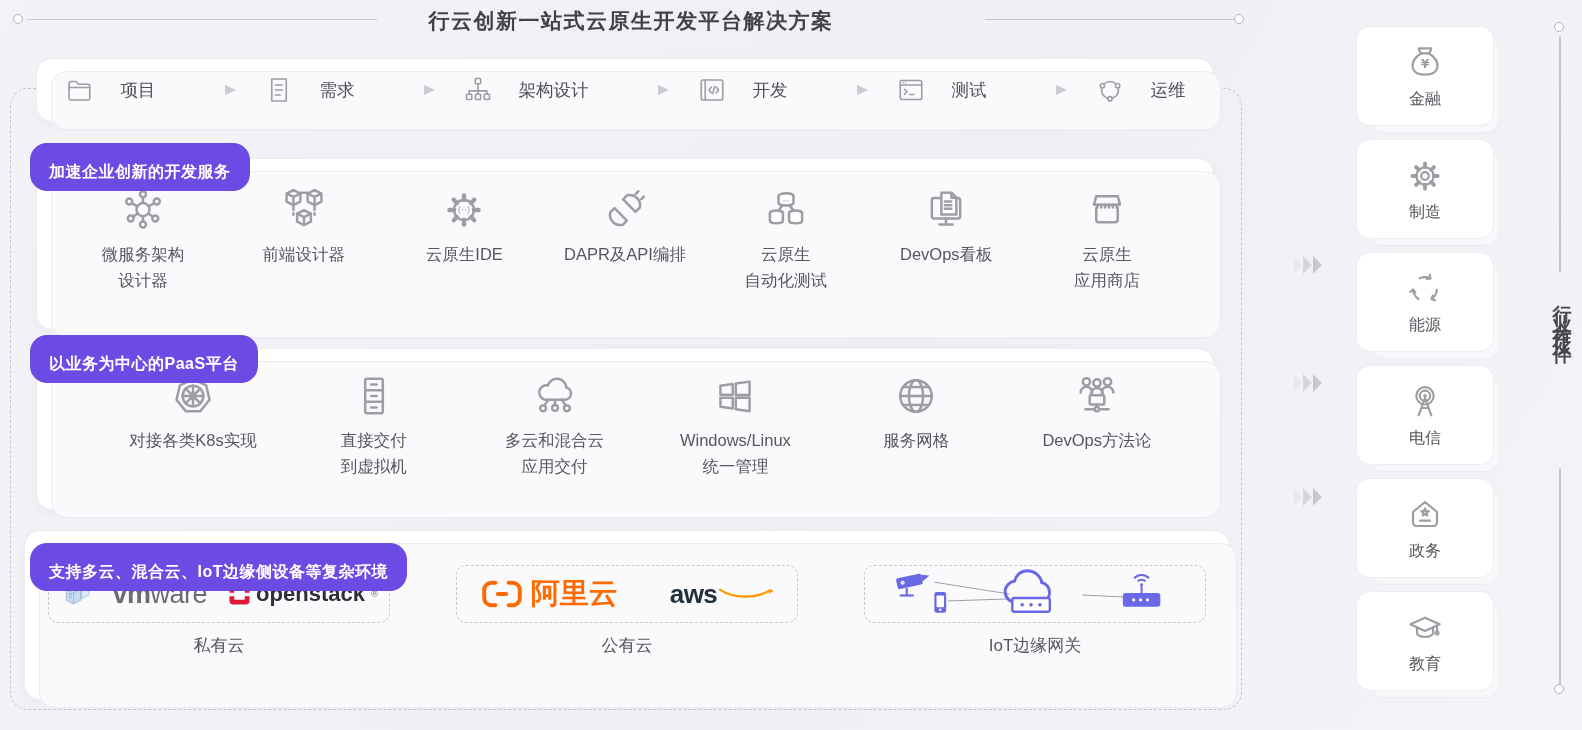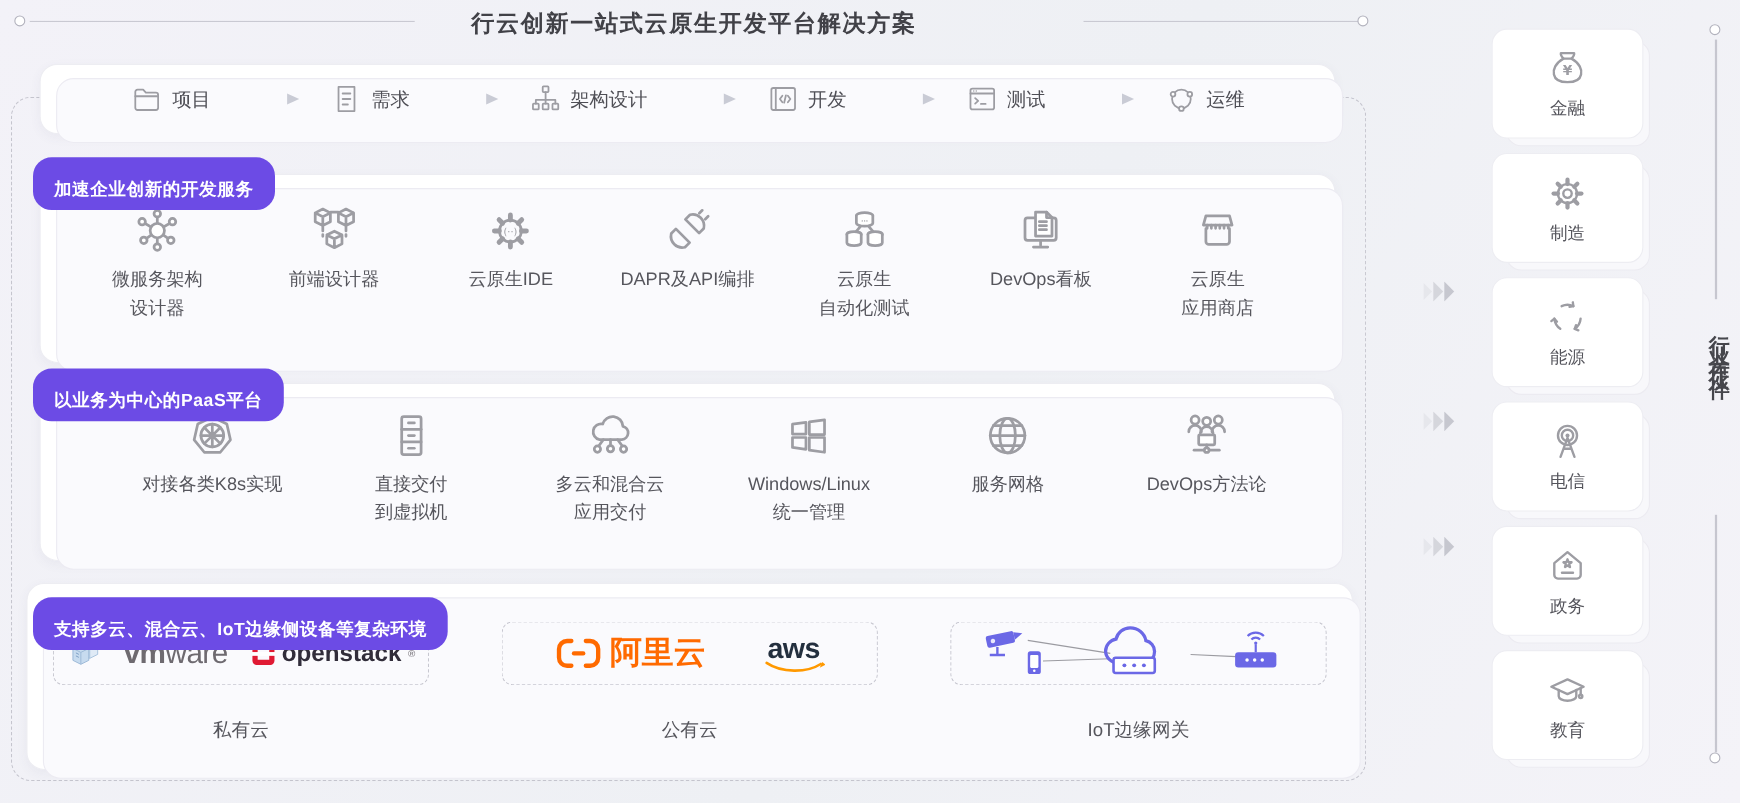--- a/index.html
+++ b/index.html
@@ -21,21 +21,21 @@
 
   
   .sheet { position:absolute; background:#fff; border:1px solid #ededf2; border-radius:16px;
            box-shadow:0 3px 10px rgba(80,80,120,.05); }
   .sheet::after { content:""; position:absolute; z-index:-1; left:14px; top:12px; right:-8px;
                   bottom:-9px; background:#fafafd; border:1px solid #ecebf2; border-radius:16px; }
 
   
   .flow-card { left:36px; top:58px; width:1178px; height:64px; display:flex; align-items:center;
                justify-content:center; gap:26px; z-index:2; }
-  .flow-step { display:flex; align-items:center; gap:8px; font-size:17.5px; color:#4f4f56; }
+  .flow-step { display:flex; align-items:center; gap:26px; font-size:17.5px; color:#4f4f56; }
 
   
   .panel1 { left:36px; top:158px; width:1178px; height:172px; z-index:1; }
   .panel2 { left:36px; top:348px; width:1178px; height:162px; z-index:1; }
   .panel3 { left:24px; top:530px; width:1206px; height:170px; z-index:1; }
   .badge { position:absolute; z-index:5; background:#6C4BE5; color:#fff; font-size:16px;
            font-weight:bold; padding:19px 19px 8px; border-radius:17px; letter-spacing:.5px; }
   #badge1 { left:30px; top:143px; } #badge2 { left:30px; top:335px; } #badge3 { left:30px; top:543px; }
 
   .items { position:absolute; left:0; right:0; display:flex; justify-content:space-between; padding:0 30px; }
@@ -43,27 +43,27 @@
   .svc { display:flex; flex-direction:column; align-items:center; width:152px; }
   .panel2 .svc { width:172px; }
   .svc-label { margin-top:9px; font-size:16.5px; color:#56565d; text-align:center; line-height:1.55; }
   .svc-label span { display:block; }
 
   
   .envs { position:absolute; top:34px; left:0; right:0; display:flex; justify-content:center; gap:66px; }
   .env { display:flex; flex-direction:column; align-items:center; }
   .env-box { width:342px; height:58px; border:1.6px dashed #c7c7d0; border-radius:10px;
              display:flex; align-items:center; justify-content:center; gap:16px; }
-  .env-label { margin-top:29px; font-size:17px; color:#55555c; }
+  .env-label { margin-top:11px; font-size:17px; color:#55555c; }
   .logo-vmware { font-size:27px; color:#6E6A70; letter-spacing:-.5px; }
   .logo-vmware b { font-weight:bold; } .logo-vmware i { font-style:normal; font-weight:normal; }
   .reg { font-size:9px; vertical-align:top; color:#8a868d; }
   .logo-openstack { display:flex; align-items:center; gap:6px; font-size:22px; font-weight:bold; color:#312D3A; }
   .logo-aliyun { display:flex; align-items:center; gap:8px; font-size:29px; font-weight:bold; color:#FF6A00; }
-  .logo-aws { display:flex; flex-direction:column; align-items:center; line-height:1; }
+  .logo-aws { display:flex; align-items:center; line-height:1; }
   .logo-aws .aws-word { font-size:26px; font-weight:bold; color:#232F3E; letter-spacing:-.5px; }
 
   
   .partners { position:absolute; left:1356px; top:26px; width:138px; display:flex;
               flex-direction:column; gap:13px; z-index:2; }
   .pcard { position:relative; height:100px; background:#fff; border:1px solid #ededf2; border-radius:14px;
            display:flex; flex-direction:column; align-items:center; justify-content:center; gap:6px; }
   .pcard::after { content:""; position:absolute; z-index:-1; left:12px; top:10px; right:-7px; bottom:-8px;
                   background:#f8f8fb; border:1px solid #ecebf1; border-radius:14px; }
   .pcard .plabel { font-size:16px; color:#55555c; }

